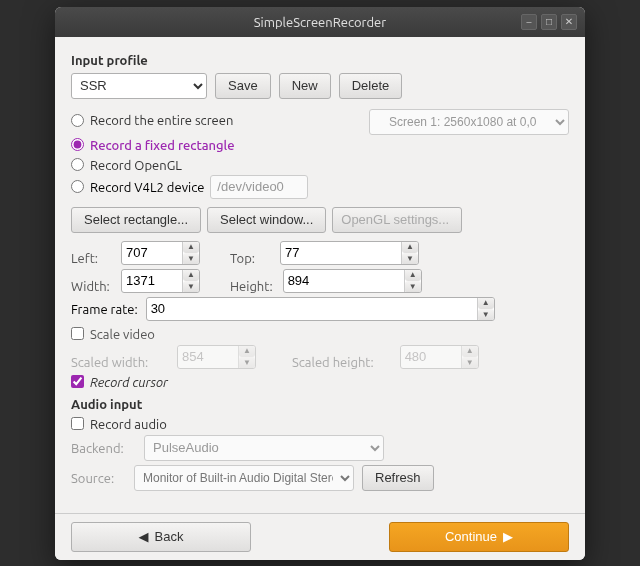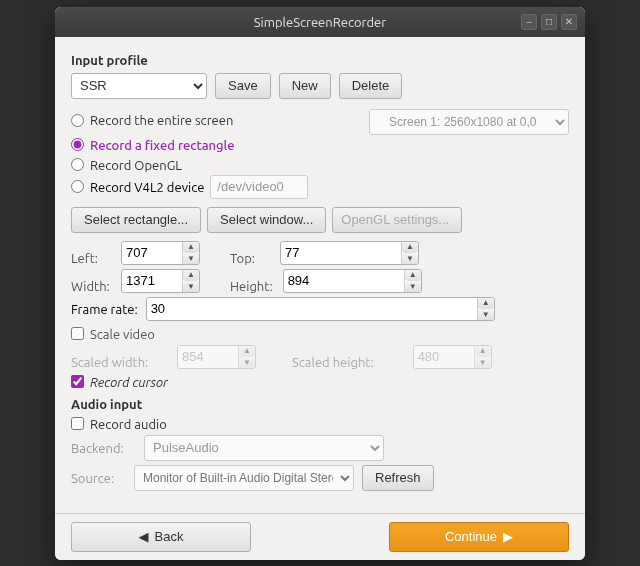--- a/index.html
+++ b/index.html
@@ -402,21 +402,21 @@
     <div class="scaled-row">
       <label style="color:#aaa;">Scaled width:</label>
       <div class="spinbox-container" style="opacity:0.5;">
         <input class="spinbox-input" type="text" value="854" style="">
         <div class="spinbox-btns">
           <button class="spinbox-btn">▲</button>
           <button class="spinbox-btn">▼</button>
         </div>
       </div>
       <label style="color:#aaa; margin-left:10px;">Scaled height:</label>
-      <div class="spinbox-container" style="opacity:0.5;margin-left:13px;">
+      <div class="spinbox-container" style="opacity:0.5;">
         <input class="spinbox-input" type="text" value="480" style="">
         <div class="spinbox-btns">
           <button class="spinbox-btn">▲</button>
           <button class="spinbox-btn">▼</button>
         </div>
       </div>
     </div>
 
     <div class="record-cursor-row">
       <input type="checkbox" id="record_cursor" checked="" style="accent-color: rgb(156, 39, 176);">

